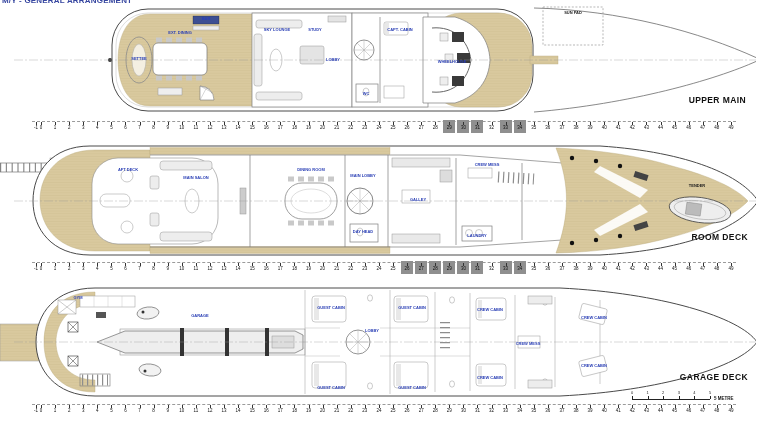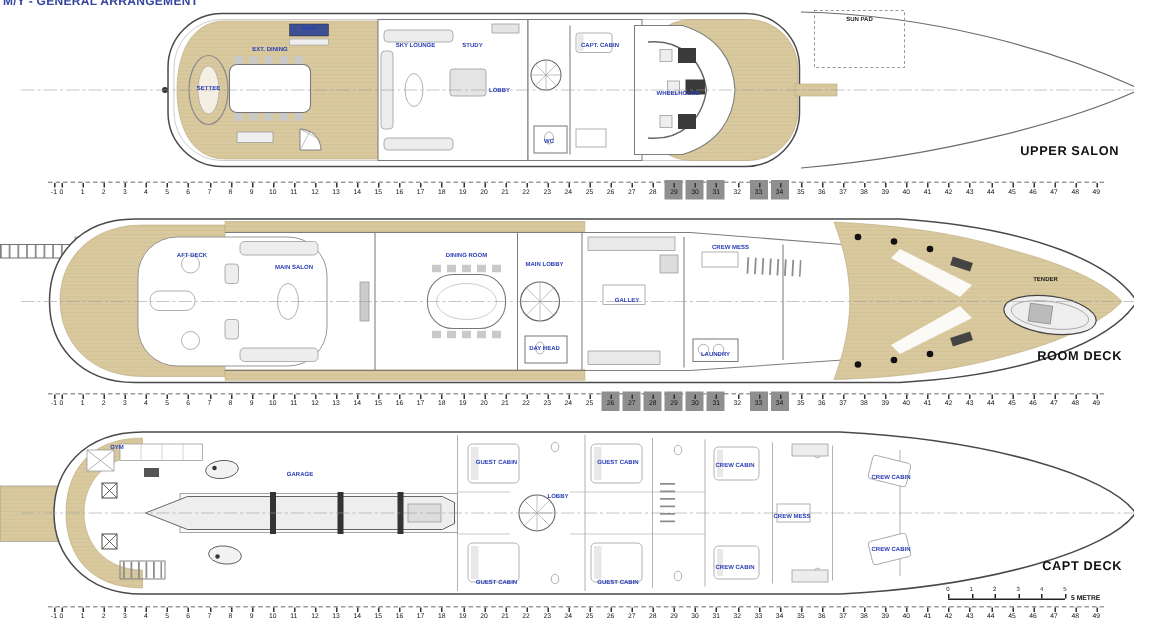--- a/index.html
+++ b/index.html
@@ -601,17 +601,17 @@
       <div class="stick" style="left: 678.8px; top: 396px;"></div>
       <div class="snum" style="left: 678.8px; top: 391px;">3</div>
       <div class="stick" style="left: 694.4px; top: 396px;"></div>
       <div class="snum" style="left: 694.4px; top: 391px;">4</div>
       <div class="stick" style="left: 710px; top: 396px;"></div>
       <div class="snum" style="left: 710px; top: 391px;">5</div>
       <div class="sunit" style="left: 714px; top: 396px;">5 METRE</div>
     </div>
 
 <div class="title">M/Y - GENERAL ARRANGEMENT</div>
-<div class="deck-name" style="left:746px;top:100px">UPPER SALON</div>
+<div class="deck-name" style="left:746px;top:100px">UPPER MAIN</div>
 <div class="deck-name" style="left:748px;top:237px">ROOM DECK</div>
-<div class="deck-name" style="left:748px;top:377px">CAPT DECK</div>
+<div class="deck-name" style="left:748px;top:377px">GARAGE DECK</div>
 
 </div>
 
 </body></html>

